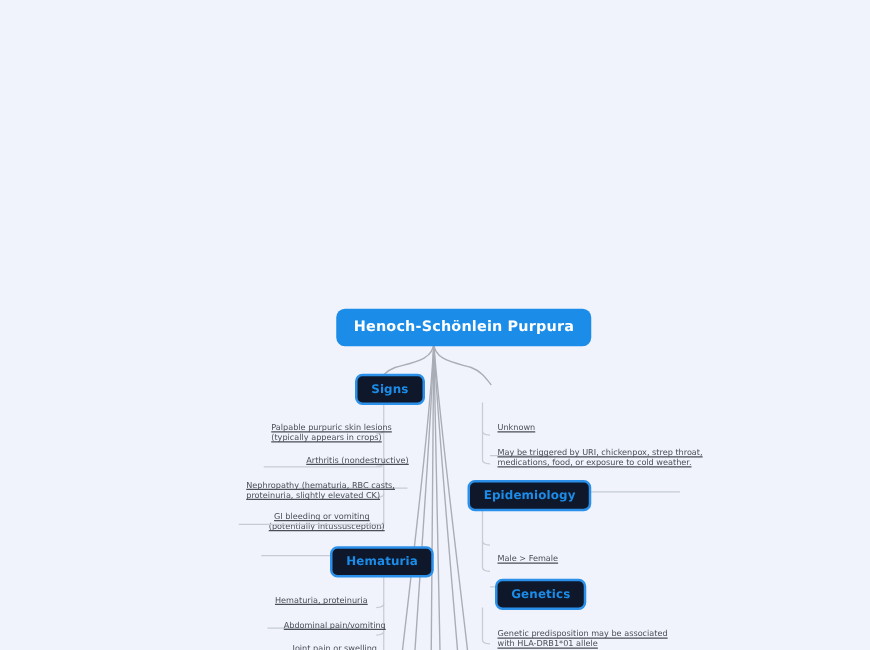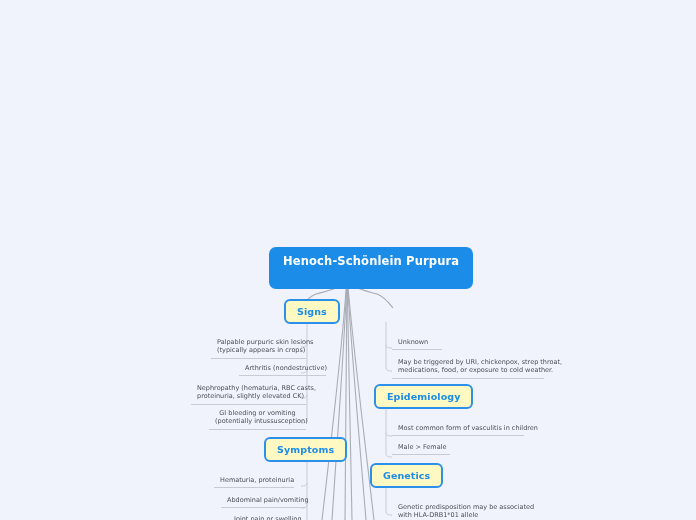--- a/index.html
+++ b/index.html
@@ -33,44 +33,45 @@
     position: absolute;
     box-sizing: border-box;
     white-space: nowrap;
   }
   .root {
     background: #1b8ce8;
     color: #ffffff;
     font-weight: bold;
     font-size: 11.5px;
     border-radius: 7px;
-    padding: 8px 14px 21px 14px;
+    padding: 8px 14px 9px 14px;
     letter-spacing: 0.15px;
     line-height: 13px;
     text-align: center;
   }
   .branch {
-    background: #fef9c3;
+    background: #0f172a;
     color: #1b8ce8;
     font-weight: bold;
     font-size: 9.5px;
     border: 2px solid #2b90e9;
     border-radius: 6px;
     padding: 5px 11px 5px 11px;
     letter-spacing: 0.1px;
     line-height: 11px;
     text-align: center;
   }
   .leaf {
     color: #4a4f57;
     font-size: 6.5px;
     line-height: 8.4px;
     border-bottom: 1px solid #c6cbd4;
-    padding: 2px 6px 3px 6px;
+    padding: 2px 6px 18px 6px;
     white-space: pre;
+    text-decoration: underline;
   }
   .leaf.right {
     text-align: left;
   }
   .leaf.left {
     text-align: center;
   }
 </style>
 </head>
 <body>
@@ -117,30 +118,29 @@
 
   <div class="node branch" style="left:284px; top:299px;">Signs</div>
   <div class="node leaf left" style="left:211px; top:336px; width:95px;">Palpable purpuric skin lesions
 (typically appears in crops)</div>
   <div class="node leaf left" style="left:219px; top:362px; width:87px;margin-left:20px;">Arthritis (nondestructive)</div>
   <div class="node leaf left" style="left:209px; top:407px; width:97px;">GI bleeding or vomiting
 (potentially intussusception)</div>
   <div class="node leaf left" style="left:191px; top:382px; width:115px;">Nephropathy (hematuria, RBC casts,
 proteinuria, slightly elevated CK)</div>
 
-  <div class="node branch" style="left:264px; top:437px;">Symptoms</div>
+  <div class="node branch" style="left:264px; top:437px;">Hematuria</div>
   <div class="node leaf left" style="left:214px; top:474px; width:80px;">Hematuria, proteinuria</div>
   <div class="node leaf left" style="left:221px; top:494px; width:85px;">Abdominal pain/vomiting</div>
   <div class="node leaf left" style="left:228px; top:513px; width:78px;">Joint pain or swelling</div>
 
   <div class="node leaf right" style="left:392px; top:336px; width:50px;">Unknown</div>
   <div class="node leaf right" style="left:392px; top:356px; width:152px;">May be triggered by URI, chickenpox, strep throat,
 medications, food, or exposure to cold weather.</div>
 
   <div class="node branch" style="left:374px; top:384px;">Epidemiology</div>
-  <div class="node leaf right" style="left:392px; top:422px; width:132px;">Most common form of vasculitis in children</div>
   <div class="node leaf right" style="left:392px; top:441px; width:58px;">Male &gt; Female</div>
 
-  <div class="node branch" style="left:370px; top:463px;">Genetics</div>
+  <div class="node branch" style="left:396px; top:463px;">Genetics</div>
   <div class="node leaf right" style="left:392px; top:501px; width:130px;">Genetic predisposition may be associated
 with HLA-DRB1*01 allele</div>
 
 </div>
 
 </body></html>

